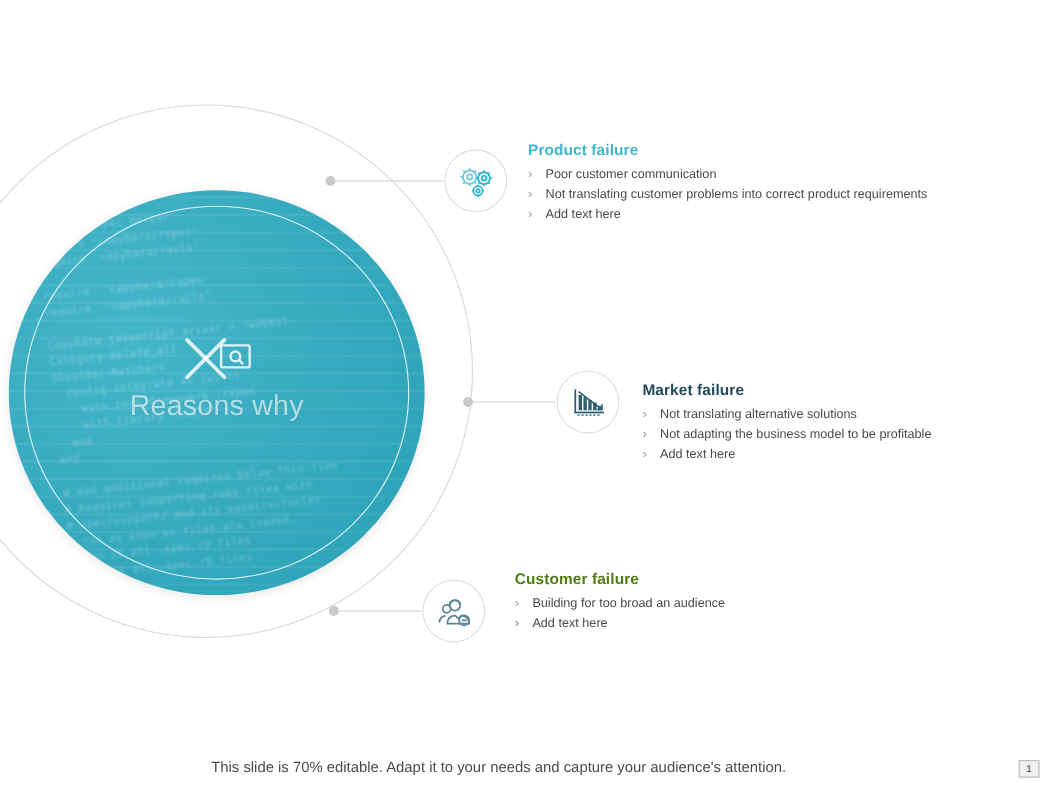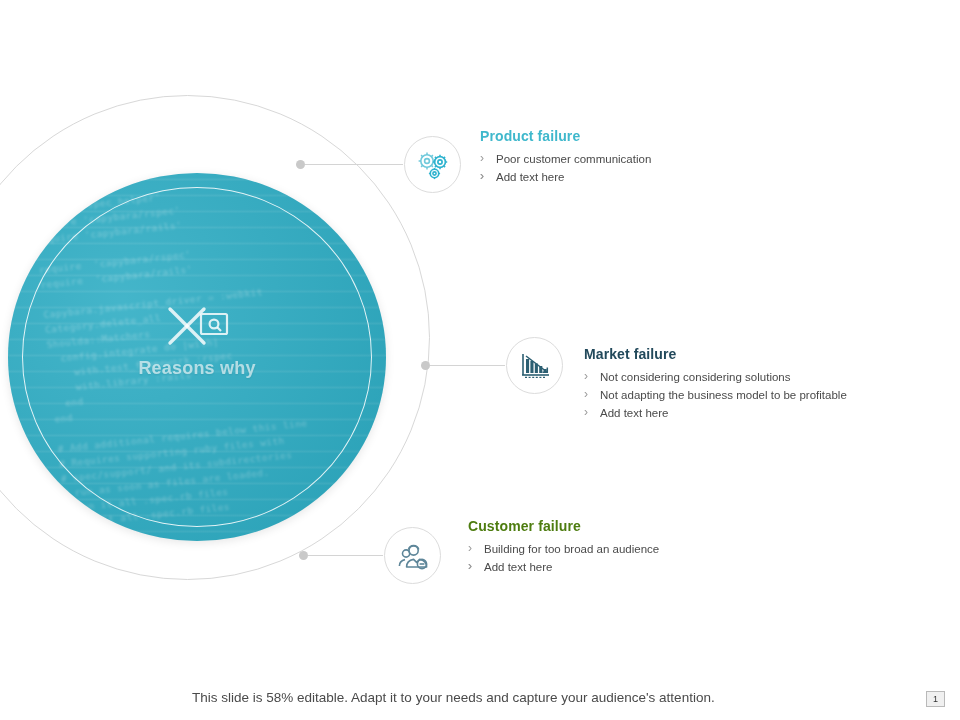--- a/index.html
+++ b/index.html
@@ -97,22 +97,22 @@
     top: 128px;
     width: 378px;
     text-align: center;
   }
   .hero-icon {
     display: block;
     margin: 0 auto 4px auto;
   }
   .hero-title {
     color: rgba(255,255,255,0.62);
-    font-size: 18px;
-    font-weight: bold;
+    font-size: 26px;
+    font-weight: normal;
     line-height: 26px;
     letter-spacing: .2px;
     text-shadow: 0 1px 2px rgba(0,0,0,.08);
   }
 
   
   .conn-dot {
     position: absolute;
     width: 9px;
     height: 9px;
@@ -286,21 +286,21 @@
             <line x1="22.7" y1="24.5" x2="24.1" y2="24.5"></line>
         </g>
       </g>
     </svg>
   </div>
 
   <div class="block" style="left:480px; top:128px;">
     <div class="block-title t-teal">Product failure</div>
     <ul class="bullets">
       <li><span class="chev">›</span><span>Poor customer communication</span></li>
-      <li><span class="chev">›</span></li>
+      <li><span class="chev">›</span><span>Not translating customer problems into correct product requirements</span></li>
       <li><span class="chev">›</span><span>Add text here</span></li>
     </ul>
   </div>
 
   <div class="conn-dot" style="left:421px; top:361px;"></div>
   <div class="conn-line" style="left:430px; top:365px; width:75px;"></div>
 
   <div class="icon-bubble" style="left:506px; top:337px;">
     <svg width="32" height="30" viewBox="0 0 32 30">
       <g stroke="#2C5F72" fill="none" stroke-width="1.6">
@@ -325,21 +325,21 @@
           <line x1="16.8" y1="26.4" x2="18.8" y2="26.4"></line>
         <line x1="20.4" y1="26.4" x2="22.4" y2="26.4"></line>
           <line x1="24" y1="26.4" x2="26" y2="26.4"></line>
       </g>
     </svg>
   </div>
 
   <div class="block" style="left:584px; top:346px;">
     <div class="block-title t-navy">Market failure</div>
     <ul class="bullets">
-      <li><span class="chev">›</span><span>Not considering considering solutions</span></li>
+      <li><span class="chev">›</span><span>Not translating alternative solutions</span></li>
       <li><span class="chev">›</span><span>Not adapting the business model to be profitable</span></li>
       <li><span class="chev">›</span><span>Add text here</span></li>
     </ul>
   </div>
 
   <div class="conn-dot" style="left:299px; top:551px;"></div>
   <div class="conn-line" style="left:308px; top:555px; width:75px;"></div>
 
   <div class="icon-bubble" style="left:384px; top:527px;">
     <svg width="32" height="32" viewBox="0 0 32 32">
@@ -357,16 +357,16 @@
 
   <div class="block" style="left:468px; top:518px;">
     <div class="block-title t-slate">Customer failure</div>
     <ul class="bullets">
       <li><span class="chev">›</span><span>Building for too broad an audience</span></li>
       <li><span class="chev">›</span></li>
       <li><span class="chev">›</span><span>Add text here</span></li>
     </ul>
   </div>
 
-  <div class="footer-note">This slide is 58% editable. Adapt it to your needs and capture your audience's attention.</div>
+  <div class="footer-note">This slide is 70% editable. Adapt it to your needs and capture your audience's attention.</div>
   <div class="page-badge">1</div>
 
 </div>
 
 </body></html>

